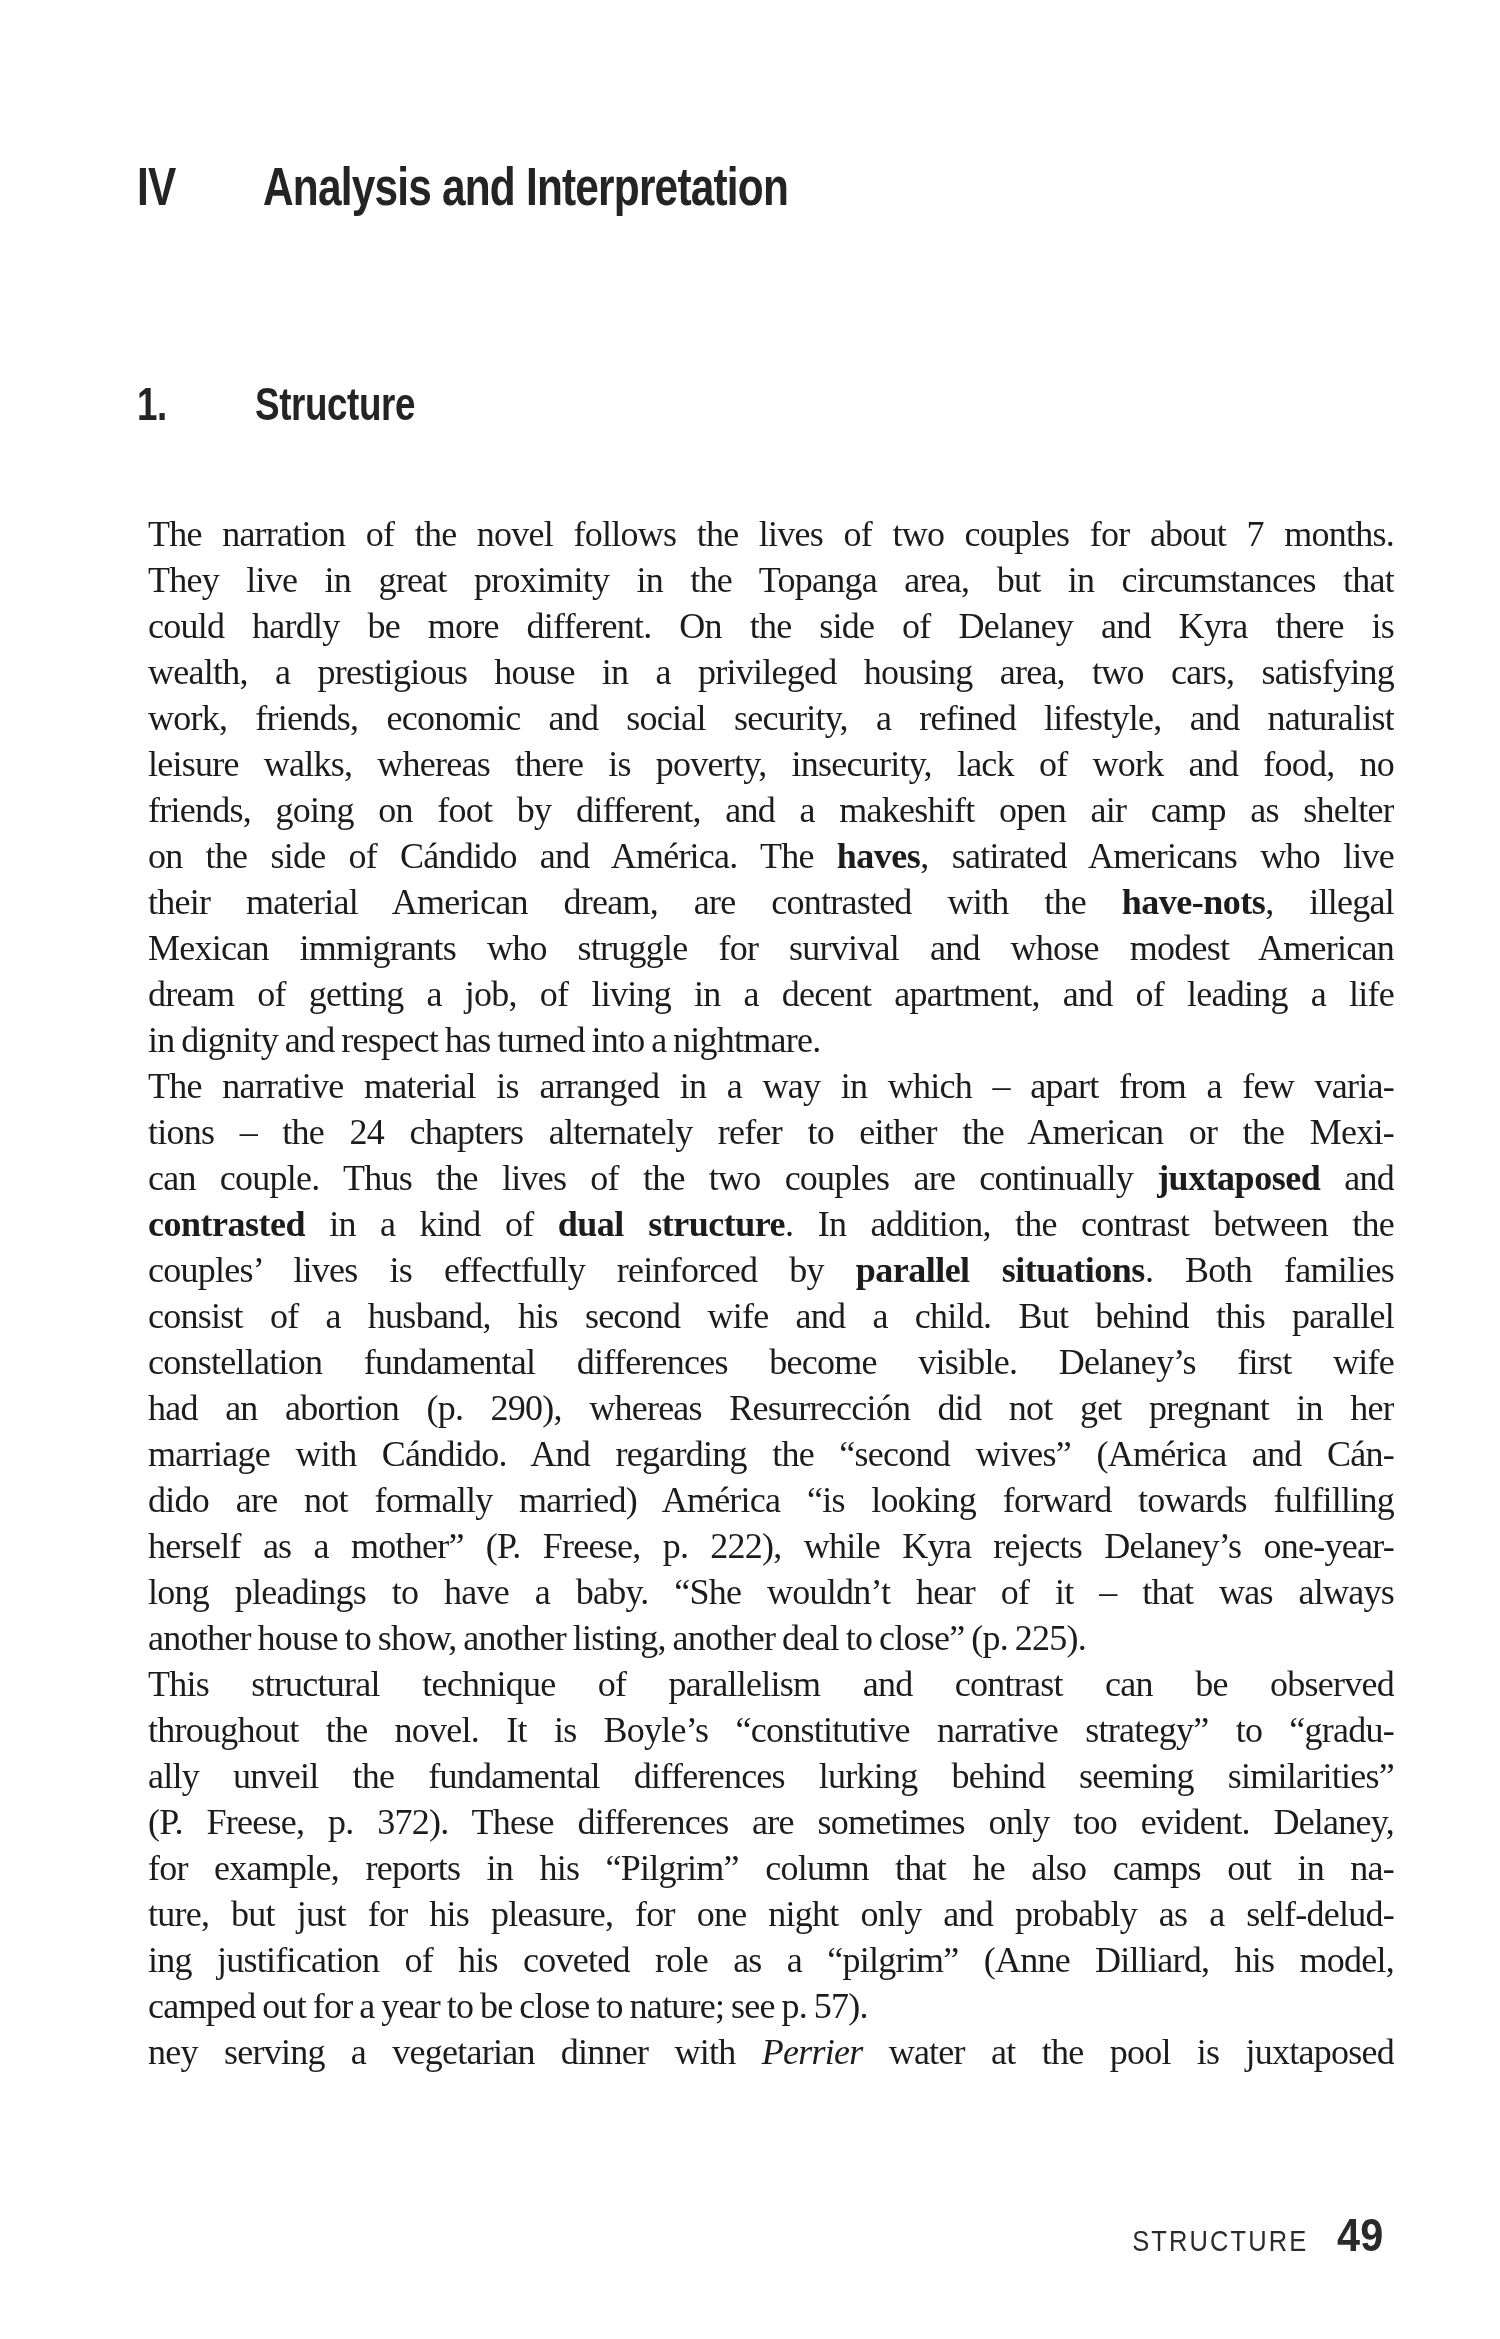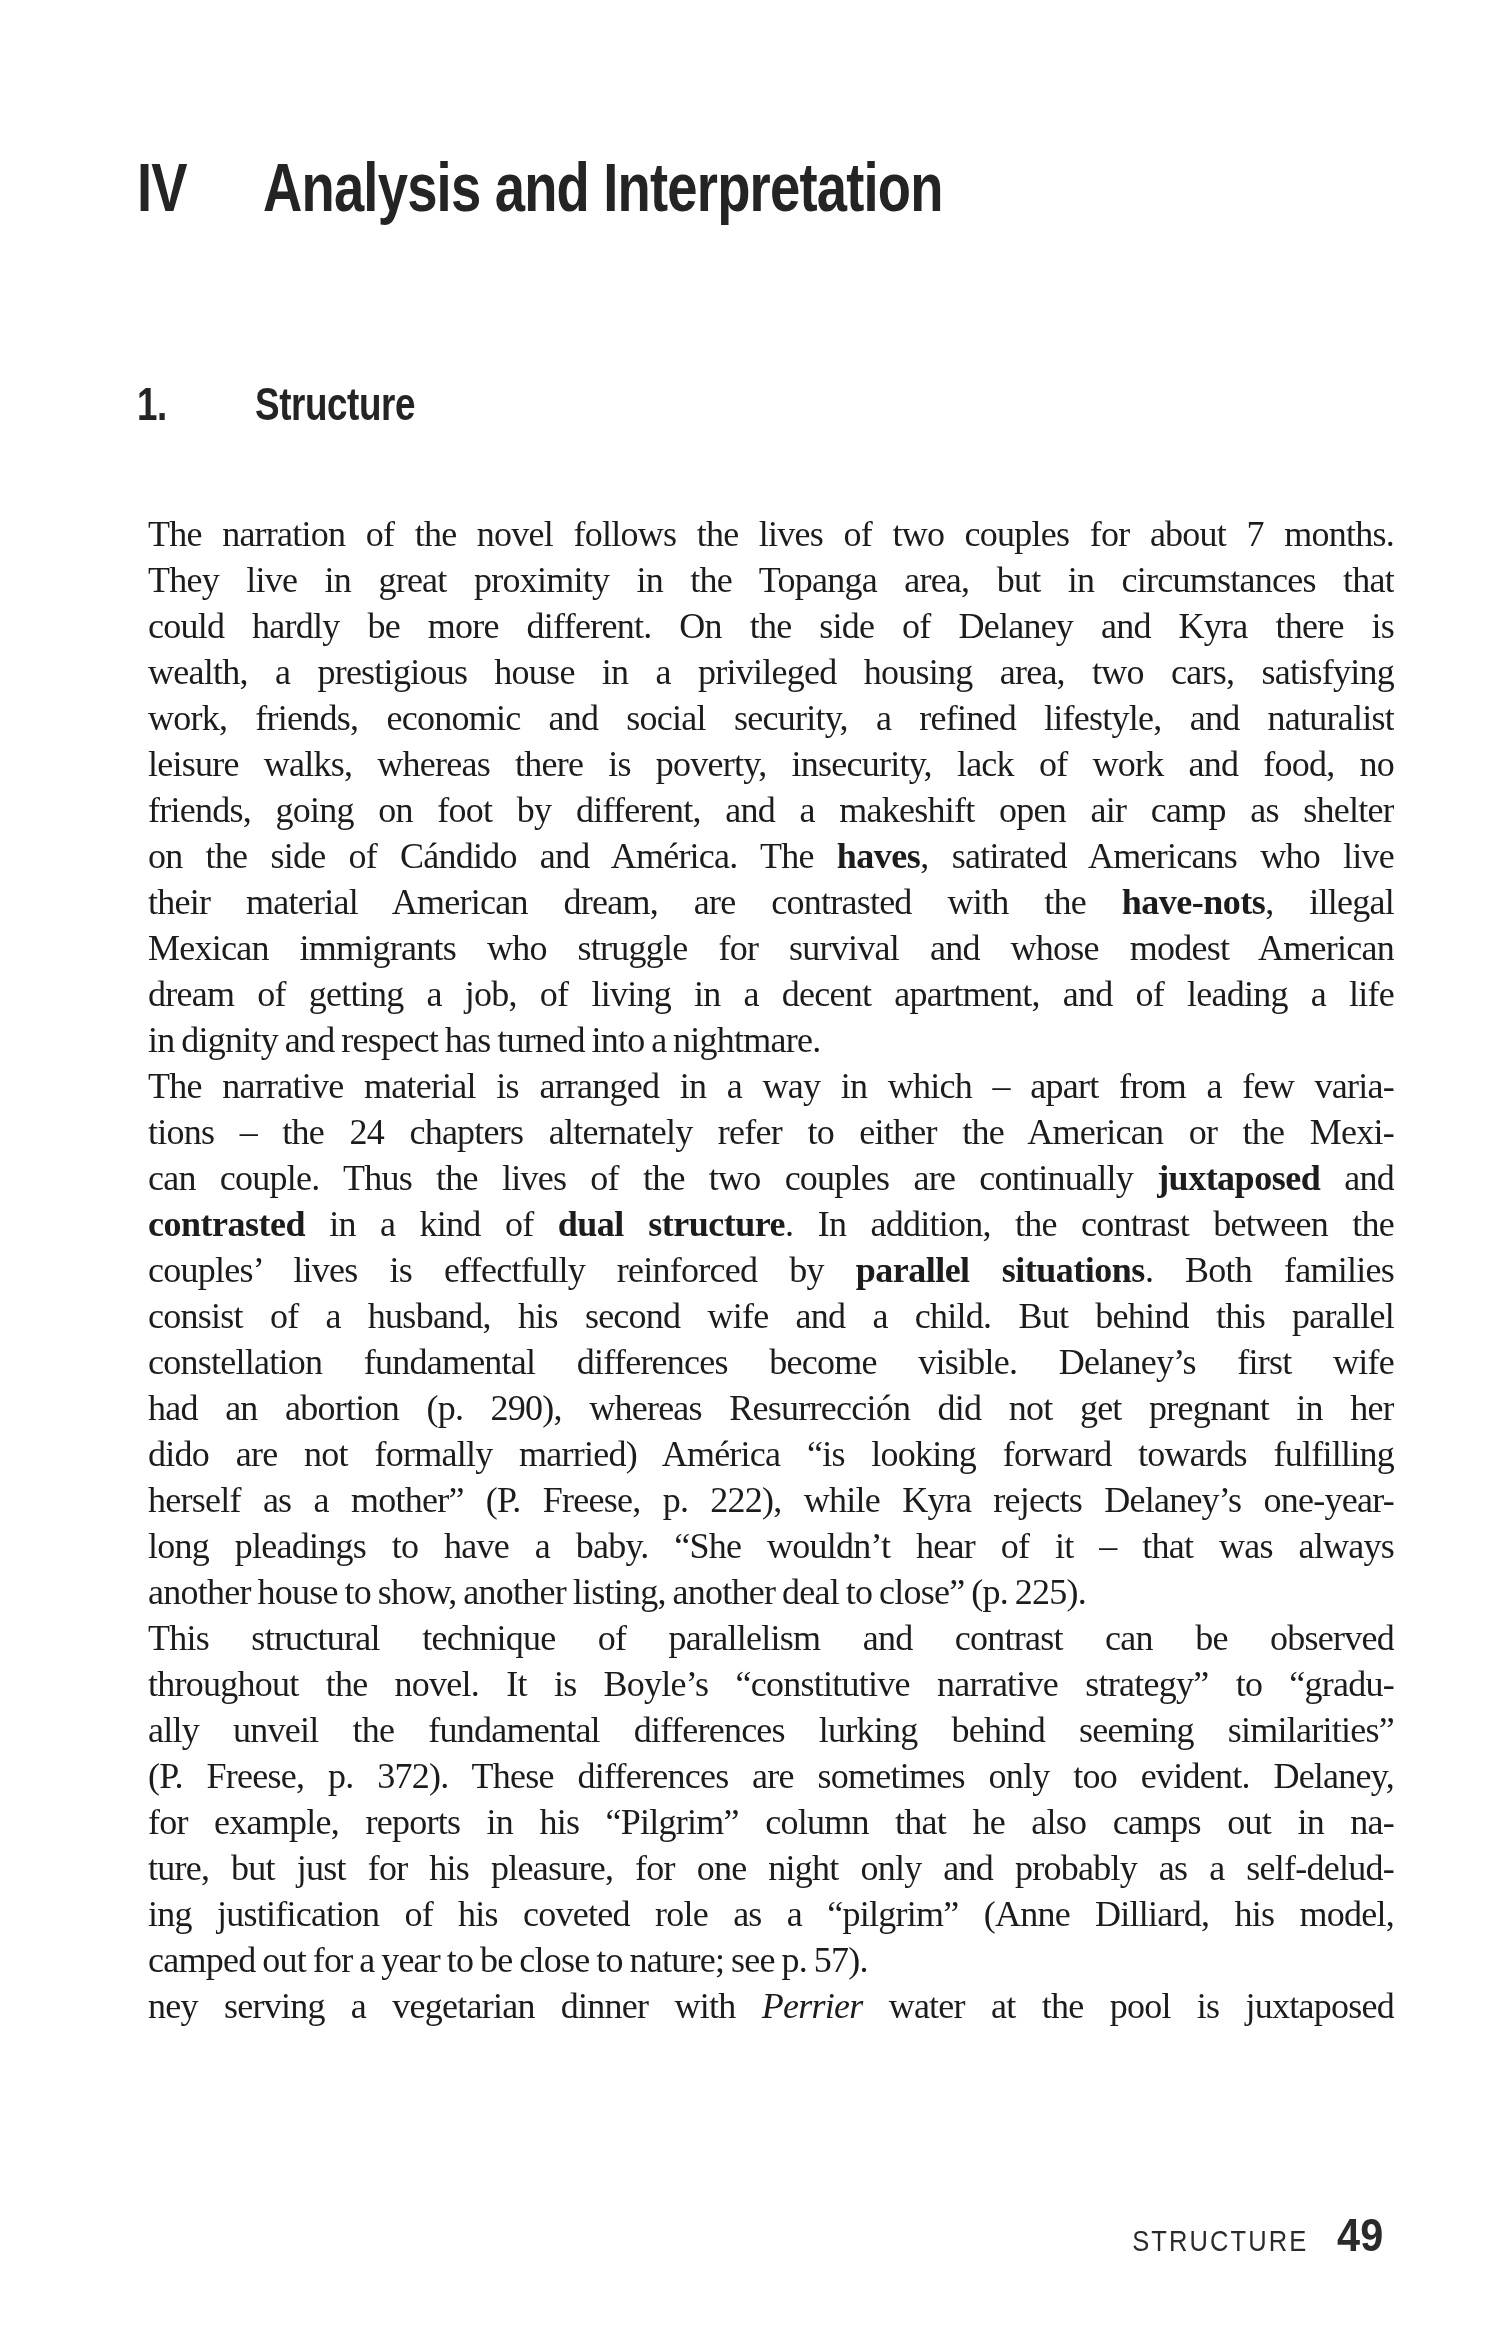--- a/index.html
+++ b/index.html
@@ -16,21 +16,21 @@
 
   
   .chapter-heading {
     position: absolute;
     left: 137px;
     top: 147px;
     display: flex;
     align-items: center;
     font-family: "Liberation Sans", "DejaVu Sans", sans-serif;
     font-weight: 700;
-    font-size: 68px;
+    font-size: 53px;
     line-height: 80px;
     letter-spacing: -1px;
     color: #242424;
     white-space: nowrap;
   }
   .chapter-heading .num { display: inline-block; width: 126px; }
   .cond { display: inline-block; transform: scaleX(0.8); transform-origin: 0 50%; }
 
   
   .section-heading {
@@ -134,20 +134,21 @@
       </div>
       <div class="paragraph">
         <div class="line">The narrative material is arranged in a way in which – apart from a few varia-</div>
         <div class="line">tions – the 24 chapters alternately refer to either the American or the Mexi-</div>
         <div class="line">can couple. Thus the lives of the two couples are continually <b>juxtaposed</b> and</div>
         <div class="line"><b>contrasted</b> in a kind of <b>dual structure</b>. In addition, the contrast between the</div>
         <div class="line">couples’ lives is effectfully reinforced by <b>parallel situations</b>. Both families</div>
         <div class="line">consist of a husband, his second wife and a child. But behind this parallel</div>
         <div class="line">constellation fundamental differences become visible. Delaney’s first wife</div>
         <div class="line">had an abortion (p. 290), whereas Resurrección did not get pregnant in her</div>
+        <div class="line">marriage with Cándido. And regarding the “second wives” (América and Cán-</div>
         <div class="line">dido are not formally married) América “is looking forward towards fulfilling</div>
         <div class="line">herself as a mother” (P. Freese, p. 222), while Kyra rejects Delaney’s one-year-</div>
         <div class="line">long pleadings to have a baby. “She wouldn’t hear of it – that was always</div>
         <div class="line end">another house to show, another listing, another deal to close” (p. 225).</div>
       </div>
       <div class="paragraph">
         <div class="line">This structural technique of parallelism and contrast can be observed</div>
         <div class="line">throughout the novel. It is Boyle’s “constitutive narrative strategy” to “gradu-</div>
         <div class="line">ally unveil the fundamental differences lurking behind seeming similarities”</div>
         <div class="line">(P. Freese, p. 372). These differences are sometimes only too evident. Delaney,</div>

